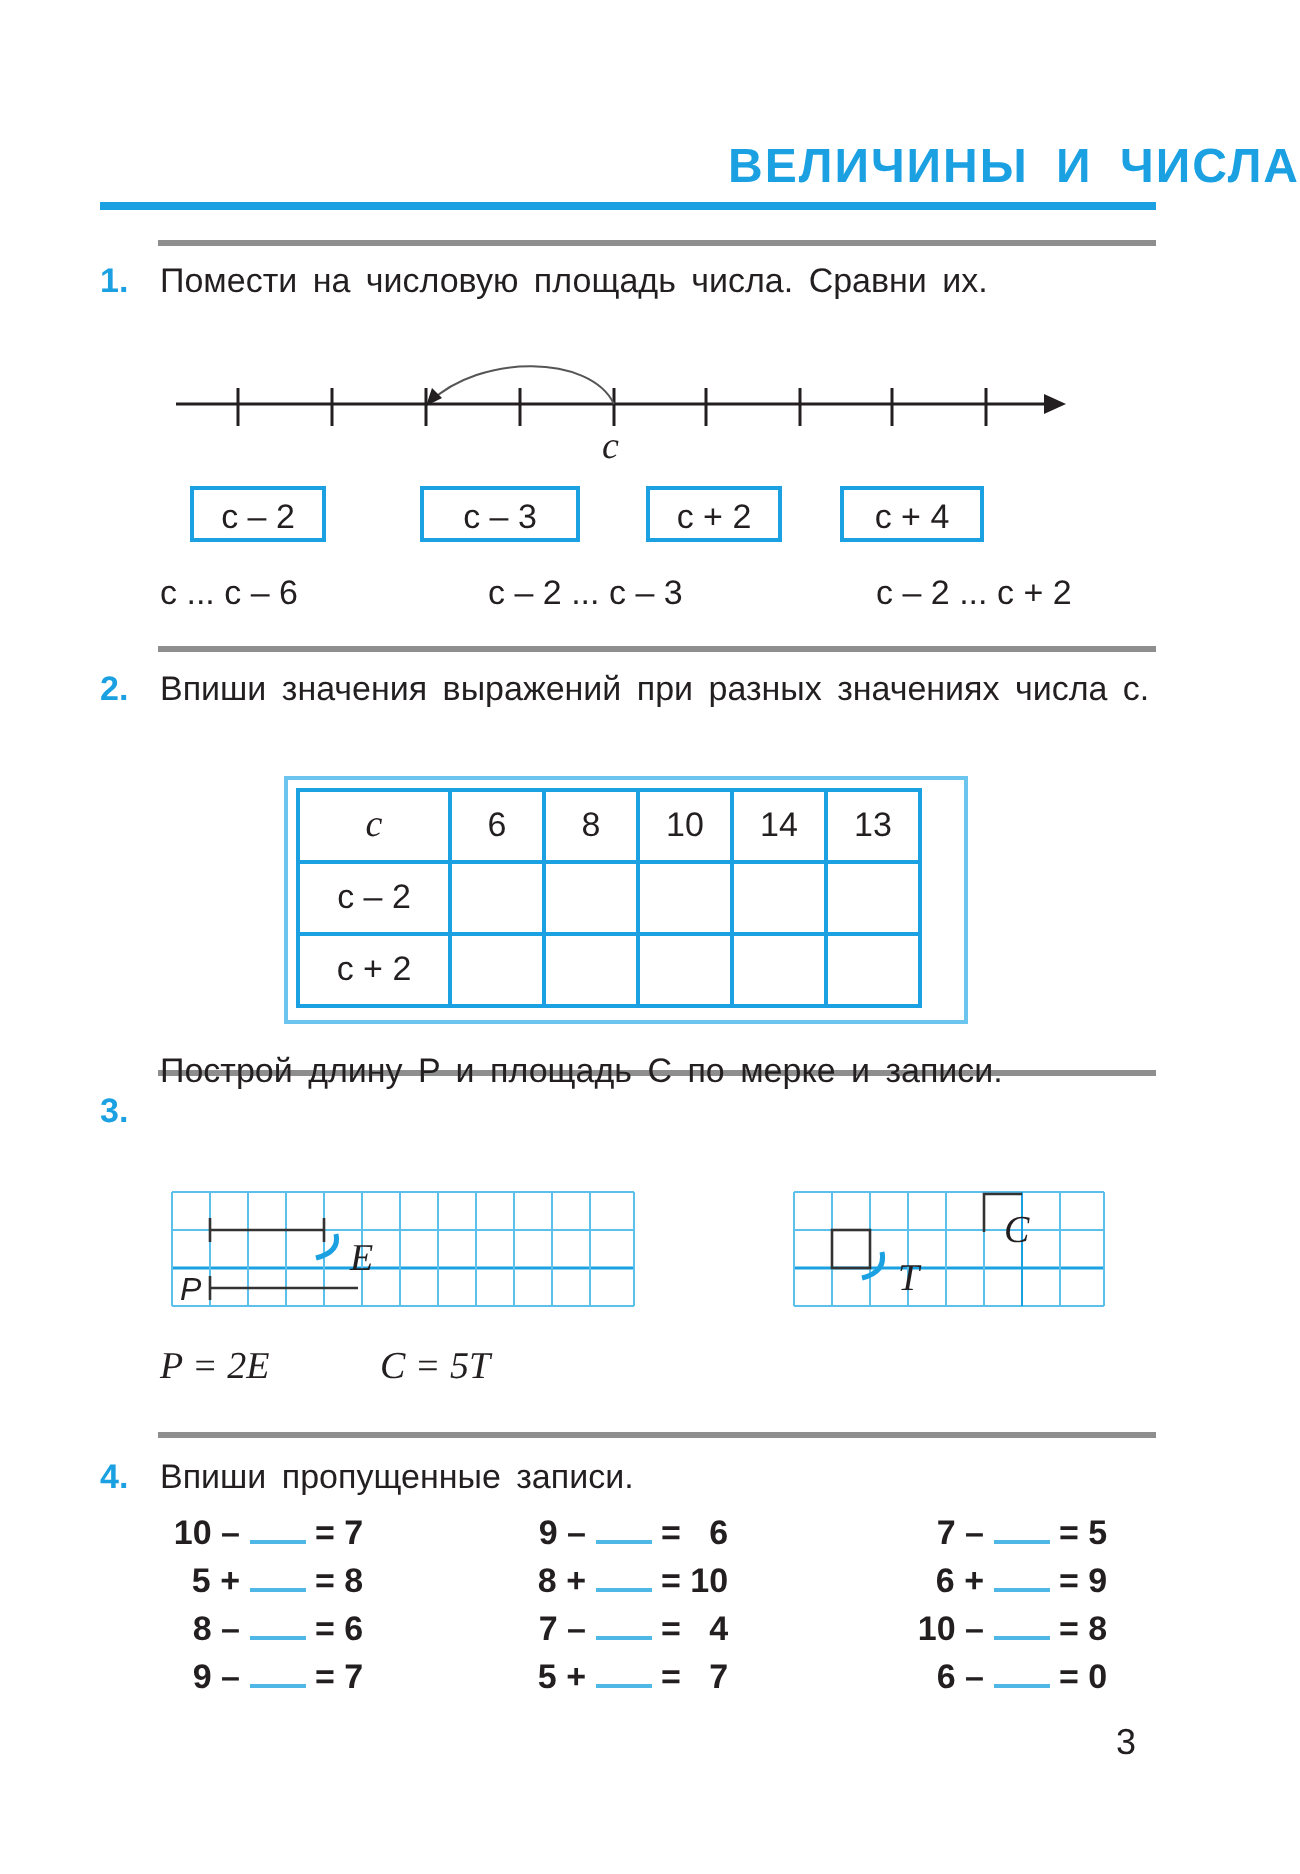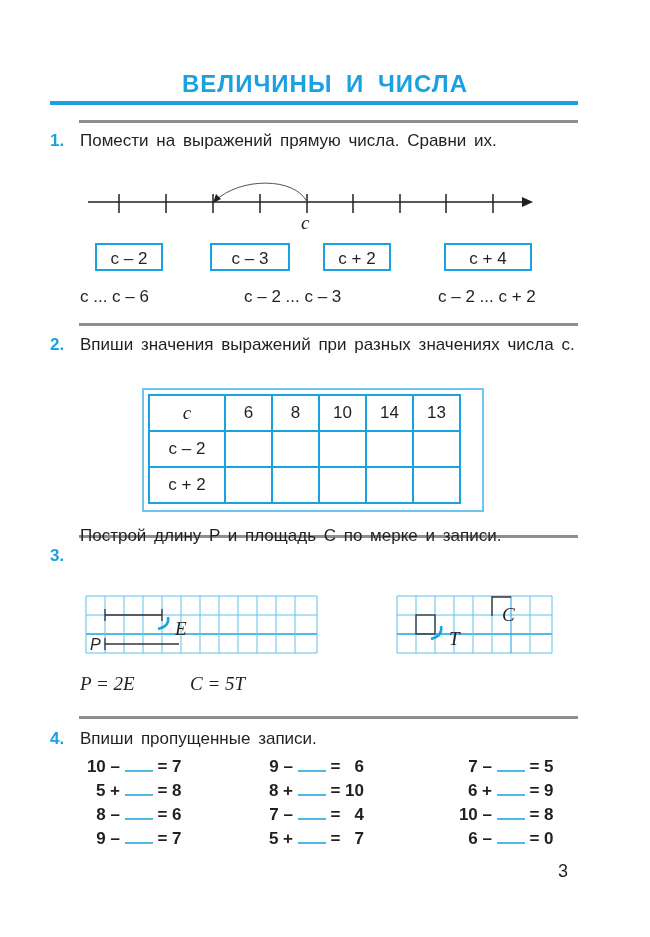--- a/index.html
+++ b/index.html
@@ -1,19 +1,19 @@
 <!DOCTYPE html>
 <html><head>
 <meta charset="utf-8">
 <style>
   html, body { margin:0; padding:0; background:#ffffff; }
   body { width:650px; height:937px; position:relative; overflow:hidden;
          font-family:"Liberation Sans", sans-serif; color:#231f20; }
   .abs { position:absolute; }
-  .title { left:0; width:650px; top:70px; text-align:center; font-size:24px; font-weight:bold;
+  .title { left:0; width:650px; top:70px; text-align:right; font-size:24px; font-weight:bold;
            letter-spacing:1px; color:#1ba1e2; word-spacing:6px; }
   .title-rule { left:50px; top:101px; width:528px; height:4px; background:#1ba1e2; }
   .sec-rule { left:79px; width:499px; height:3px; background:#8e8e8e; }
   .num { left:50px; font-size:17px; font-weight:bold; color:#1ba1e2; }
   .task { left:80px; width:498px; font-size:17px; line-height:24px; text-align:justify;
           text-align-last:left; word-spacing:3px; }
   .it { font-family:"Liberation Serif", serif; font-style:italic; font-size:19px; }
   .box { border:2px solid #1ba1e2; height:28px; line-height:28px; font-size:17px; text-align:center;
          box-sizing:border-box; }
   .cmp { font-size:17px; white-space:pre; }
@@ -27,21 +27,21 @@
   .pageno { left:558px; top:861px; font-size:18px; }
 </style>
 </head>
 <body>
 
 <div class="abs title">ВЕЛИЧИНЫ  И  ЧИСЛА</div>
 <div class="abs title-rule"></div>
 
 <div class="abs sec-rule" style="top:120px"></div>
 <div class="abs num" style="top:131px">1.</div>
-<div class="abs task" style="top:129px">Помести на выражений прямую числа. Сравни их.</div>
+<div class="abs task" style="top:129px">Помести на числовую площадь числа. Сравни их.</div>
 
 <svg class="abs" style="left:80px;top:175px" width="470" height="60">
   <line x1="8" y1="27" x2="446" y2="27" stroke="#231f20" stroke-width="1.5"></line>
   <polygon points="453,27 442,22 442,32" fill="#231f20"></polygon>
   <g stroke="#231f20" stroke-width="1.5">
     <line x1="39" y1="19" x2="39" y2="38"></line>
       <line x1="86" y1="19" x2="86" y2="38"></line>
     <line x1="133" y1="19" x2="133" y2="38"></line>
       <line x1="180" y1="19" x2="180" y2="38"></line>
     <line x1="227" y1="19" x2="227" y2="38"></line>
@@ -51,21 +51,21 @@
     <line x1="413" y1="19" x2="413" y2="38"></line>
   </g>
   <path d="M227,27 C215,2 160,2 135,26" fill="none" stroke="#555" stroke-width="1"></path>
   <polygon points="133,28 136,19 141,24" fill="#231f20"></polygon>
   <text x="221" y="54" font-family="Liberation Serif, serif" font-style="italic" font-size="19" fill="#231f20">c</text>
 </svg>
 
 <div class="abs box" style="left:95px;top:243px;width:68px"><span class="it" style="font-style:normal;font-family:'Liberation Sans',sans-serif;font-size:17px">c – 2</span></div>
 <div class="abs box" style="left:210px;top:243px;width:80px"><span>c – 3</span></div>
 <div class="abs box" style="left:323px;top:243px;width:68px"><span>c + 2</span></div>
-<div class="abs box" style="left:444px;top:243px;width:88px"><span>c + 4</span></div>
+<div class="abs box" style="left:420px;top:243px;width:72px"><span>c + 4</span></div>
 
 <div class="abs cmp" style="left:80px;top:287px">c ... c – 6</div>
 <div class="abs cmp" style="left:244px;top:287px">c – 2 ... c – 3</div>
 <div class="abs cmp" style="left:438px;top:287px">c – 2 ... c + 2</div>
 
 <div class="abs sec-rule" style="top:323px"></div>
 <div class="abs num" style="top:335px">2.</div>
 <div class="abs task" style="top:333px">Впиши значения выражений при разных значениях числа c.</div>
 
 <div class="abs tframe">

